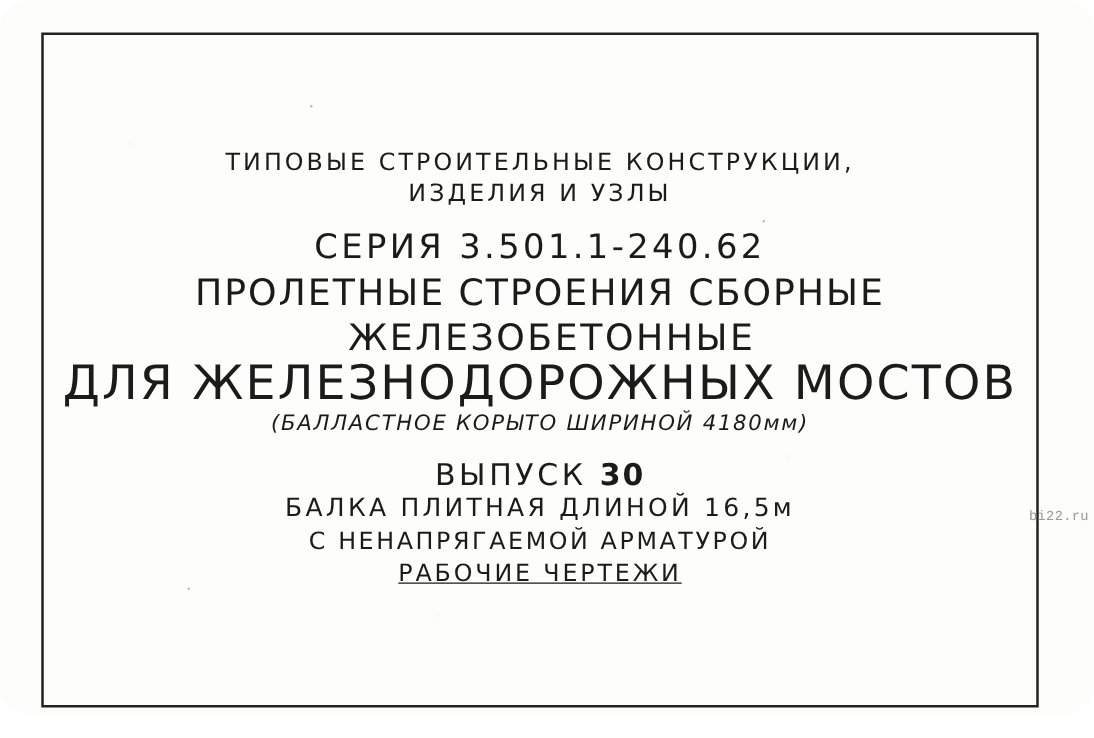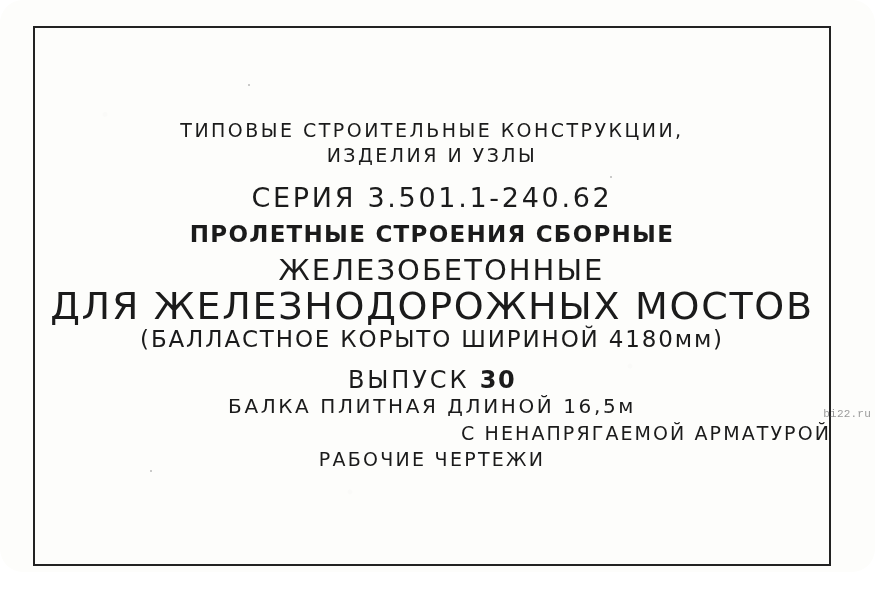--- a/index.html
+++ b/index.html
@@ -69,42 +69,43 @@
   }
   .gap-a { height: 12px; }
   
   .series {
     font-size: 27px;
     line-height: 36px;
     letter-spacing: 0.10em;
     font-weight: 500;
   }
   .big {
-    font-size: 23px;
+    font-size: 29px;
     line-height: 36px;
     letter-spacing: 0.055em;
-    font-weight: 700;
+    font-weight: 400;
   }
   .big-2 {
     font-size: 29px;
     line-height: 36px;
     letter-spacing: 0.07em;
     font-weight: 500;
     padding-left: 19px;
   }
   .big-3 {
     font-size: 38px;
     line-height: 37px;
     letter-spacing: 0.045em;
     font-weight: 500;
   }
   .paren {
-    font-size: 23px;
+    font-size: 17px;
     line-height: 28px;
     letter-spacing: 0.08em;
+    font-style: italic;
   }
   .gap-b { height: 14px; }
   
   .issue {
     font-size: 24px;
     line-height: 26px;
     letter-spacing: 0.12em;
   }
   .issue b {
     font-weight: 700;
@@ -112,26 +113,26 @@
   }
   .issue-2 {
     font-size: 20px;
     line-height: 27px;
     letter-spacing: 0.13em;
   }
   .issue-3 {
     font-size: 19px;
     line-height: 26px;
     letter-spacing: 0.11em;
-    text-align: right;
   }
   .issue-4 {
     font-size: 19px;
     line-height: 26px;
     letter-spacing: 0.12em;
+    text-decoration: underline;
   }
   
   #watermark {
     position: absolute;
     right: 4px;
     top: 408px;
     font-size: 11px;
     color: #9a9a9a;
     letter-spacing: 0.02em;
     font-family: Liberation Mono, monospace;

